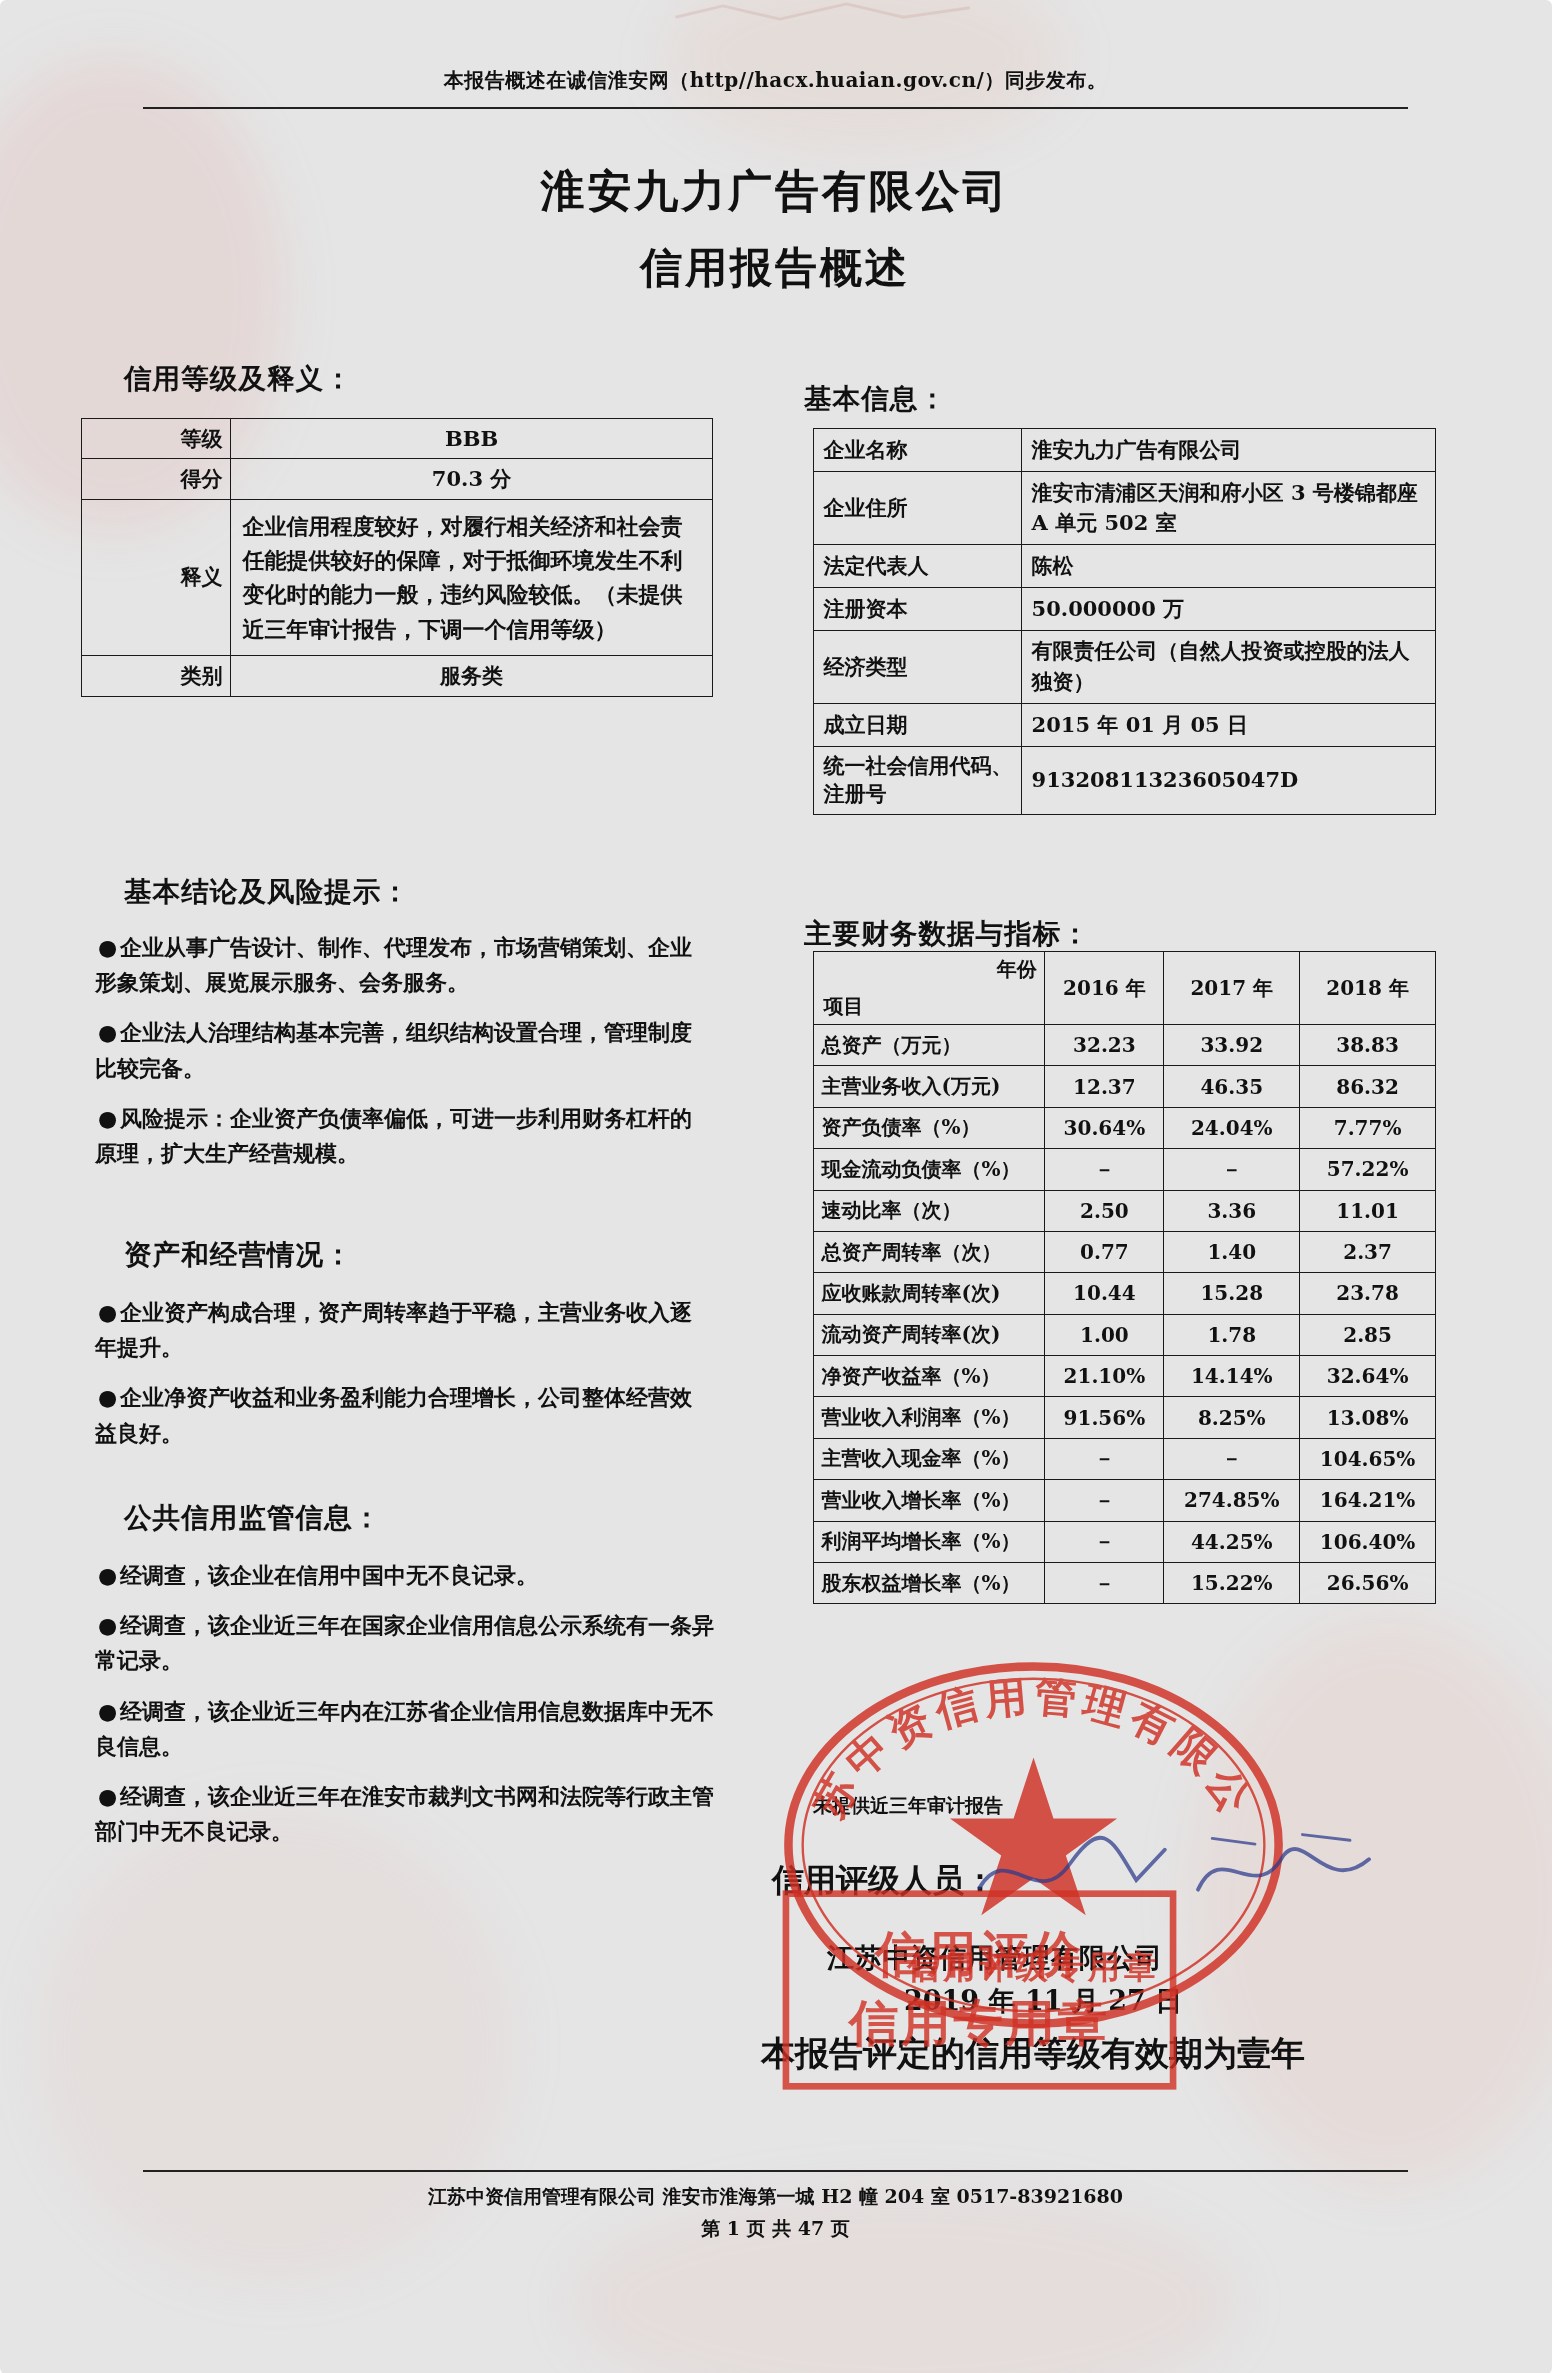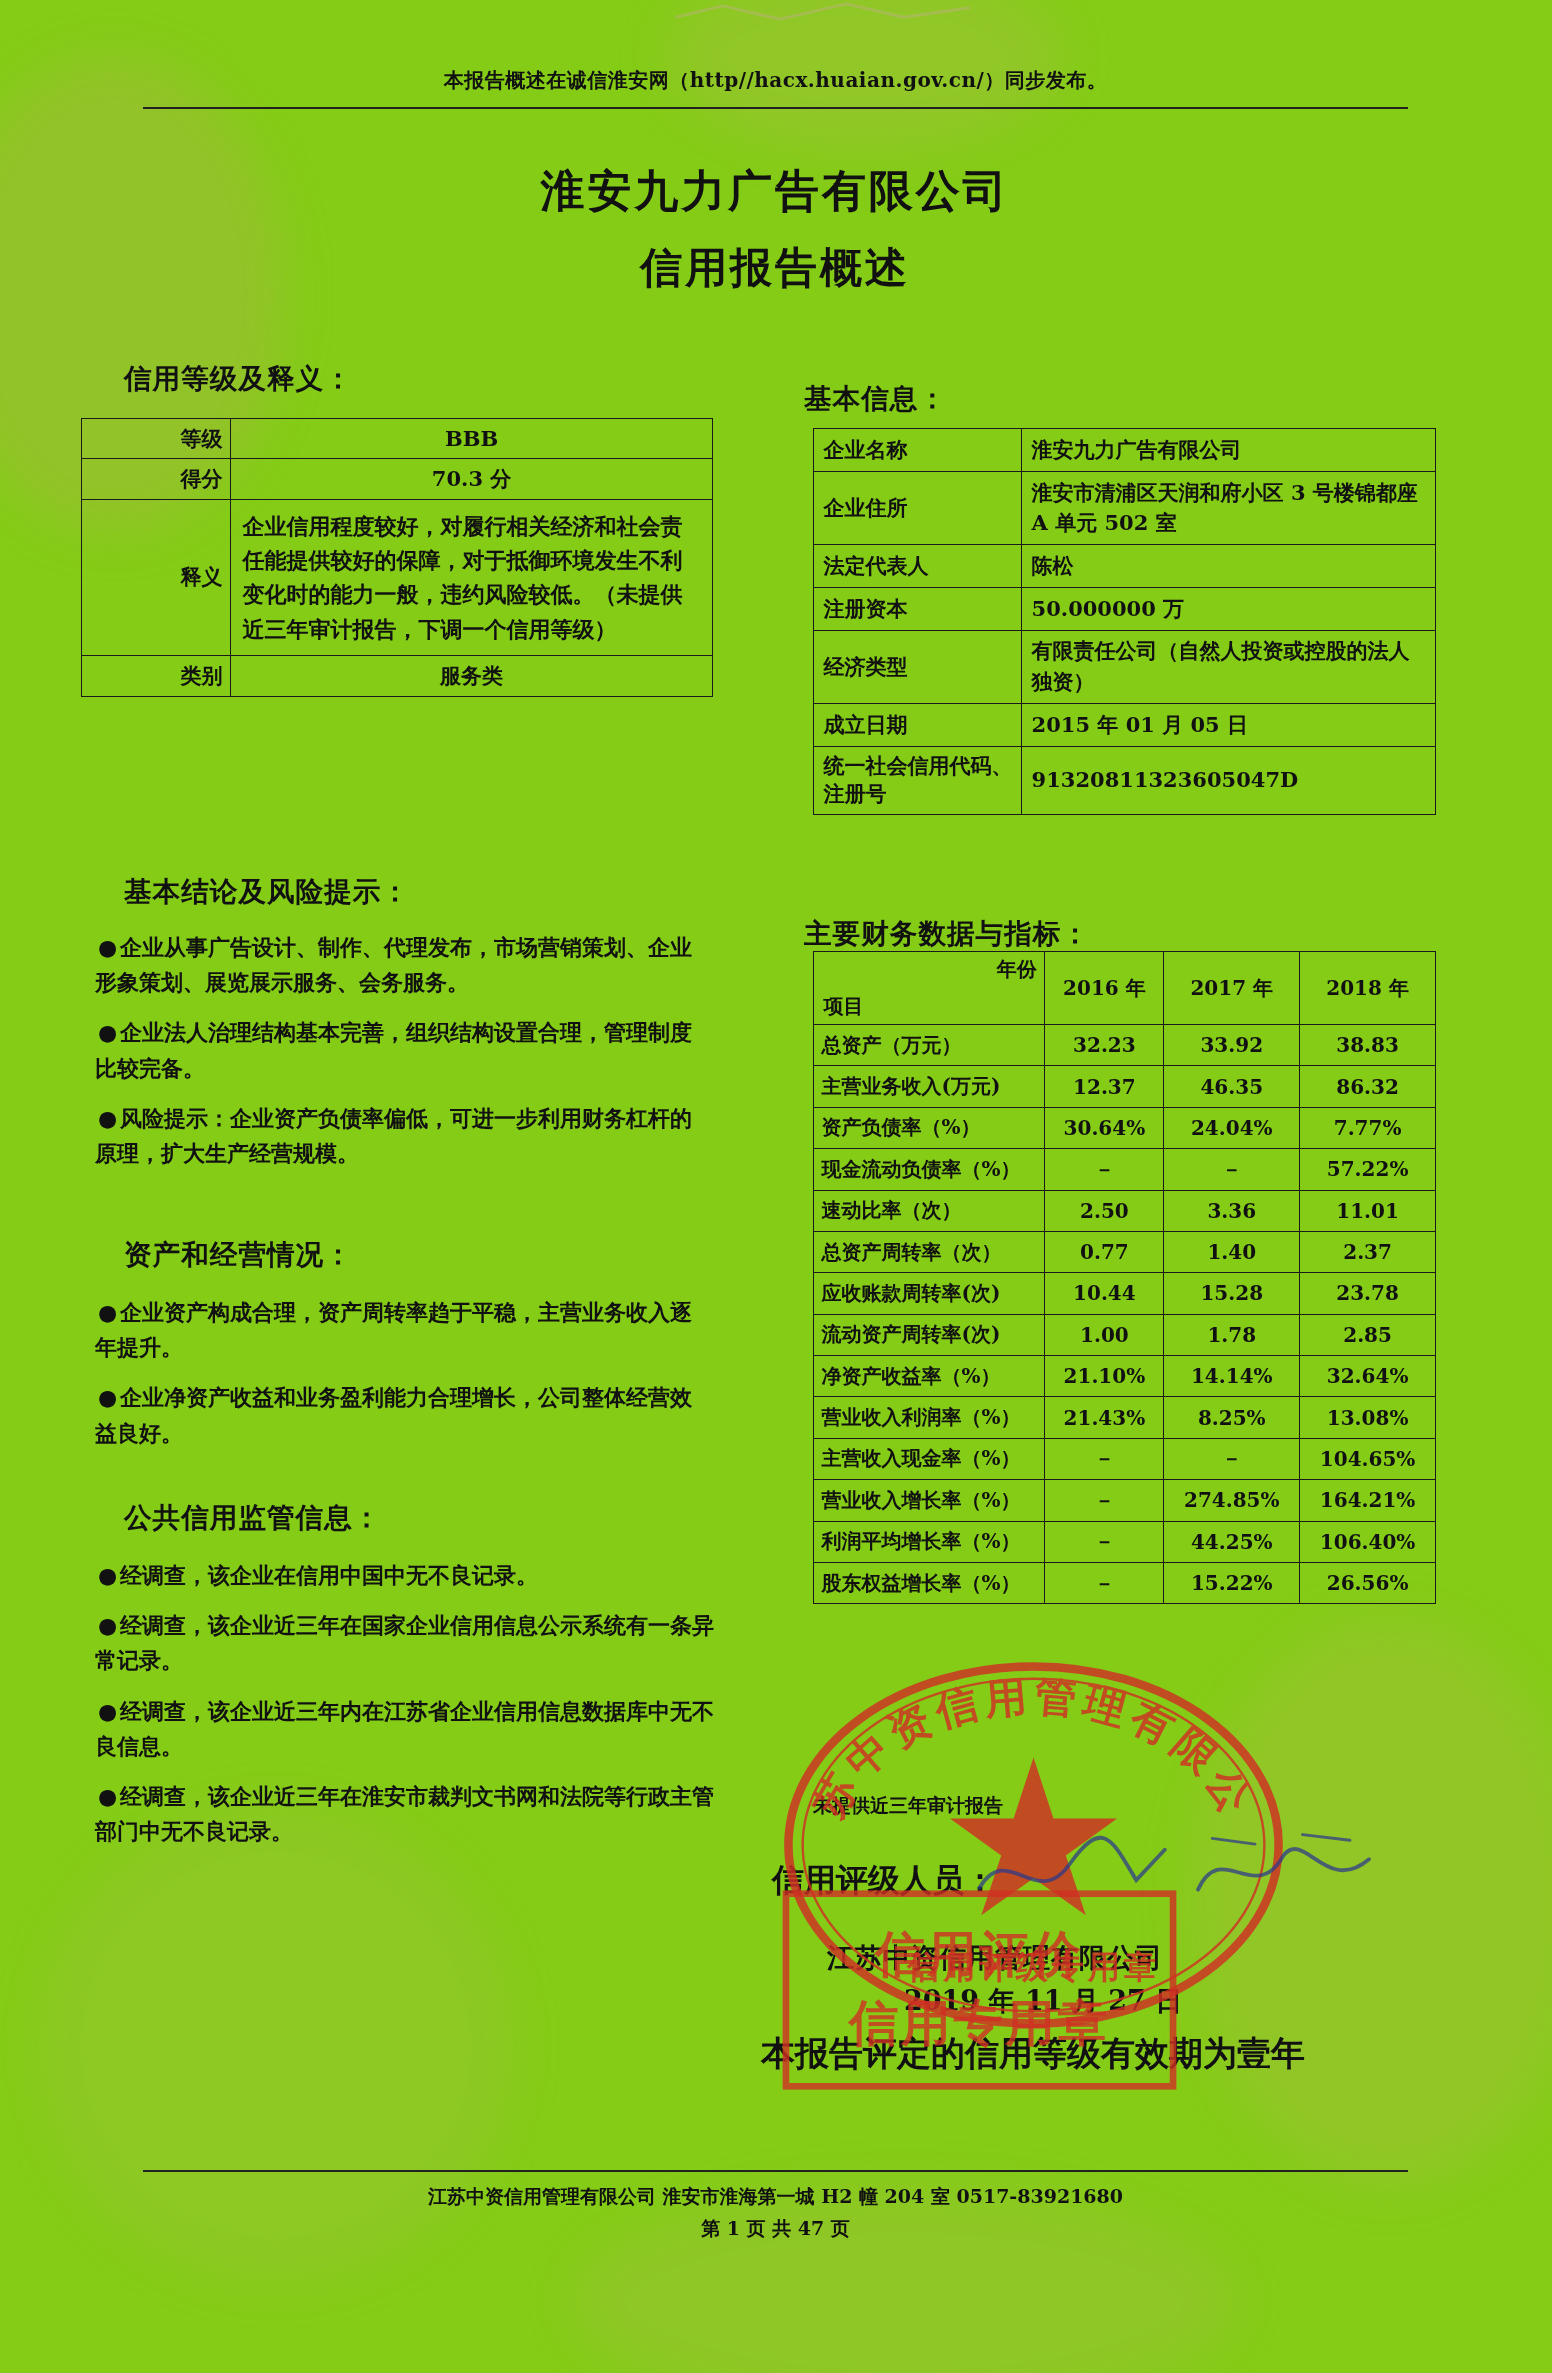--- a/index.html
+++ b/index.html
@@ -11,21 +11,22 @@
     width: 1552px;
     height: 2374px;
     position: relative;
     font-family: "DejaVu Serif", "Liberation Serif", serif;
     color: #111;
     overflow: hidden;
   }
   .page {
     position: absolute;
     inset: 0;
-    background: #84cc16;
+    background: #e5e5e5;
+    border-radius: 6px;
   }
   
   .blotch {
     position: absolute;
     border-radius: 50%;
     filter: blur(25px);
     pointer-events: none;
   }
   .b1 { left: -57px; top: 57px; width: 342px; height: 476px; background: rgba(226,150,140,0.16); }
   .b2 { left: 666px; top: -38px; width: 399px; height: 190px; background: rgba(226,170,150,0.14); }
@@ -426,21 +427,21 @@
           <td>2.85</td>
         </tr>
     <tr>
           <td class="item">净资产收益率（%）</td>
           <td>21.10%</td>
           <td>14.14%</td>
           <td>32.64%</td>
         </tr>
     <tr>
           <td class="item">营业收入利润率（%）</td>
-          <td>21.43%</td>
+          <td>91.56%</td>
           <td>8.25%</td>
           <td>13.08%</td>
         </tr>
     <tr>
           <td class="item">主营收入现金率（%）</td>
           <td>－</td>
           <td>－</td>
           <td>104.65%</td>
         </tr>
     <tr>

